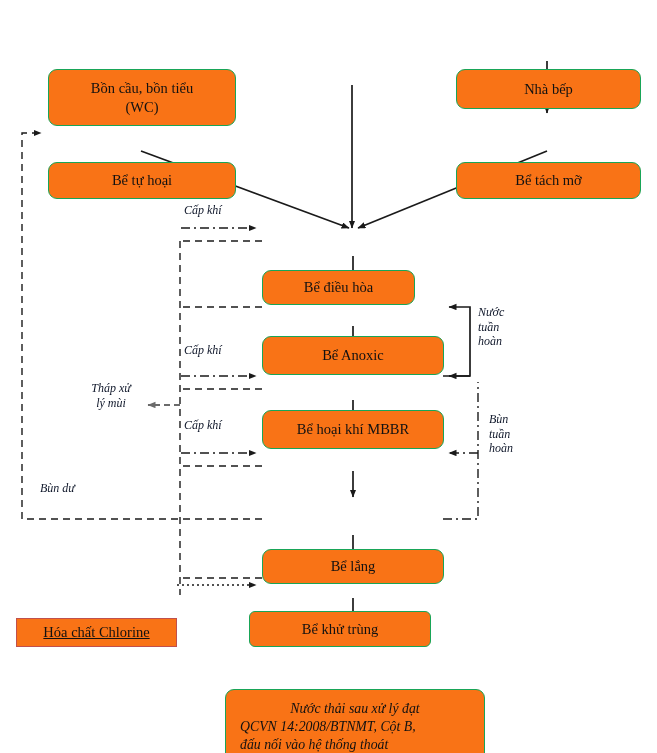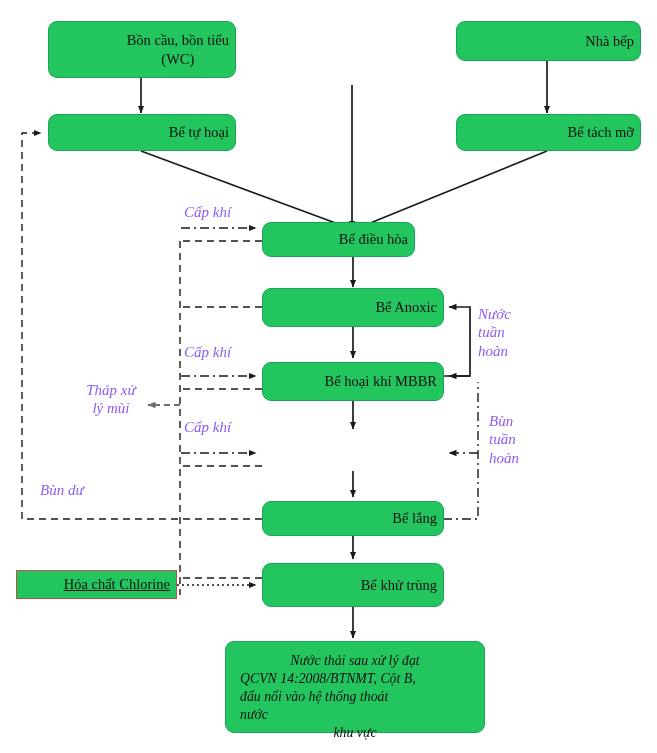--- a/index.html
+++ b/index.html
@@ -14,52 +14,53 @@
   }
   svg#wires{
     position:absolute;left:0;top:0;width:657px;height:753px;
     pointer-events:none;
   }
   .node{
     position:absolute;
     box-sizing:border-box;
     border:1.6px solid #18a558;
     border-radius:9px;
-    background:#22c55e;
+    background:#f97316;
     display:flex;
     align-items:center;
-    justify-content:flex-end;
+    justify-content:center;
     text-align:center;
     font-size:14.5px;
     line-height:1.28;
     color:#111111;
     padding:2px 6px;
     z-index:3;
+    margin-top:48px;
   }
   .node.chem{
     border-color:#c0504d;
     border-radius:0;
     text-decoration:underline;
   }
   .node.result{
     display:block;
     text-align:left;
     font-style:italic;
     padding:10px 14px 16px 14px;
     line-height:1.30;
     overflow:visible;
   }
   .node.result .ln1{display:block;text-align:center;}
   .node.result .ln{display:block;}
   .node.result .ln-last{display:block;text-align:center;}
   .lbl{
     position:absolute;
     font-style:italic;
-    font-size:15px;
-    color:#8b5cf6;
+    font-size:12px;
+    color:#0f172a;
     line-height:1.22;
     white-space:pre-line;
     z-index:4;
   }
   .lbl.right{width:60px;}
 </style>
 </head>
 <body>
 
 <div id="diagram-root">
@@ -160,21 +161,21 @@
 
   <div class="node" style="left:262px;top:362px;width:182px;height:39px;">
     <span>Bể hoại khí MBBR</span>
   </div>
 
 
   <div class="node" style="left:262px;top:501px;width:182px;height:35px;">
     <span>Bể lắng</span>
   </div>
 
-  <div class="node" style="left:262px;top:563px;width:182px;height:44px;">
+  <div class="node" style="left:249px;top:563px;width:182px;height:36px;border-radius:6px;">
     <span>Bể khử trùng</span>
   </div>
 
   <div class="node chem" style="left:16px;top:570px;width:161px;height:29px;">
     <span>Hóa chất Chlorine</span>
   </div>
 
   <div class="node result" style="left:225px;top:641px;width:260px;height:92px;font-size:13.8px;">
     <span class="ln1">Nước thải sau xử lý đạt</span>
     <span class="ln">QCVN 14:2008/BTNMT, Cột B,</span>

